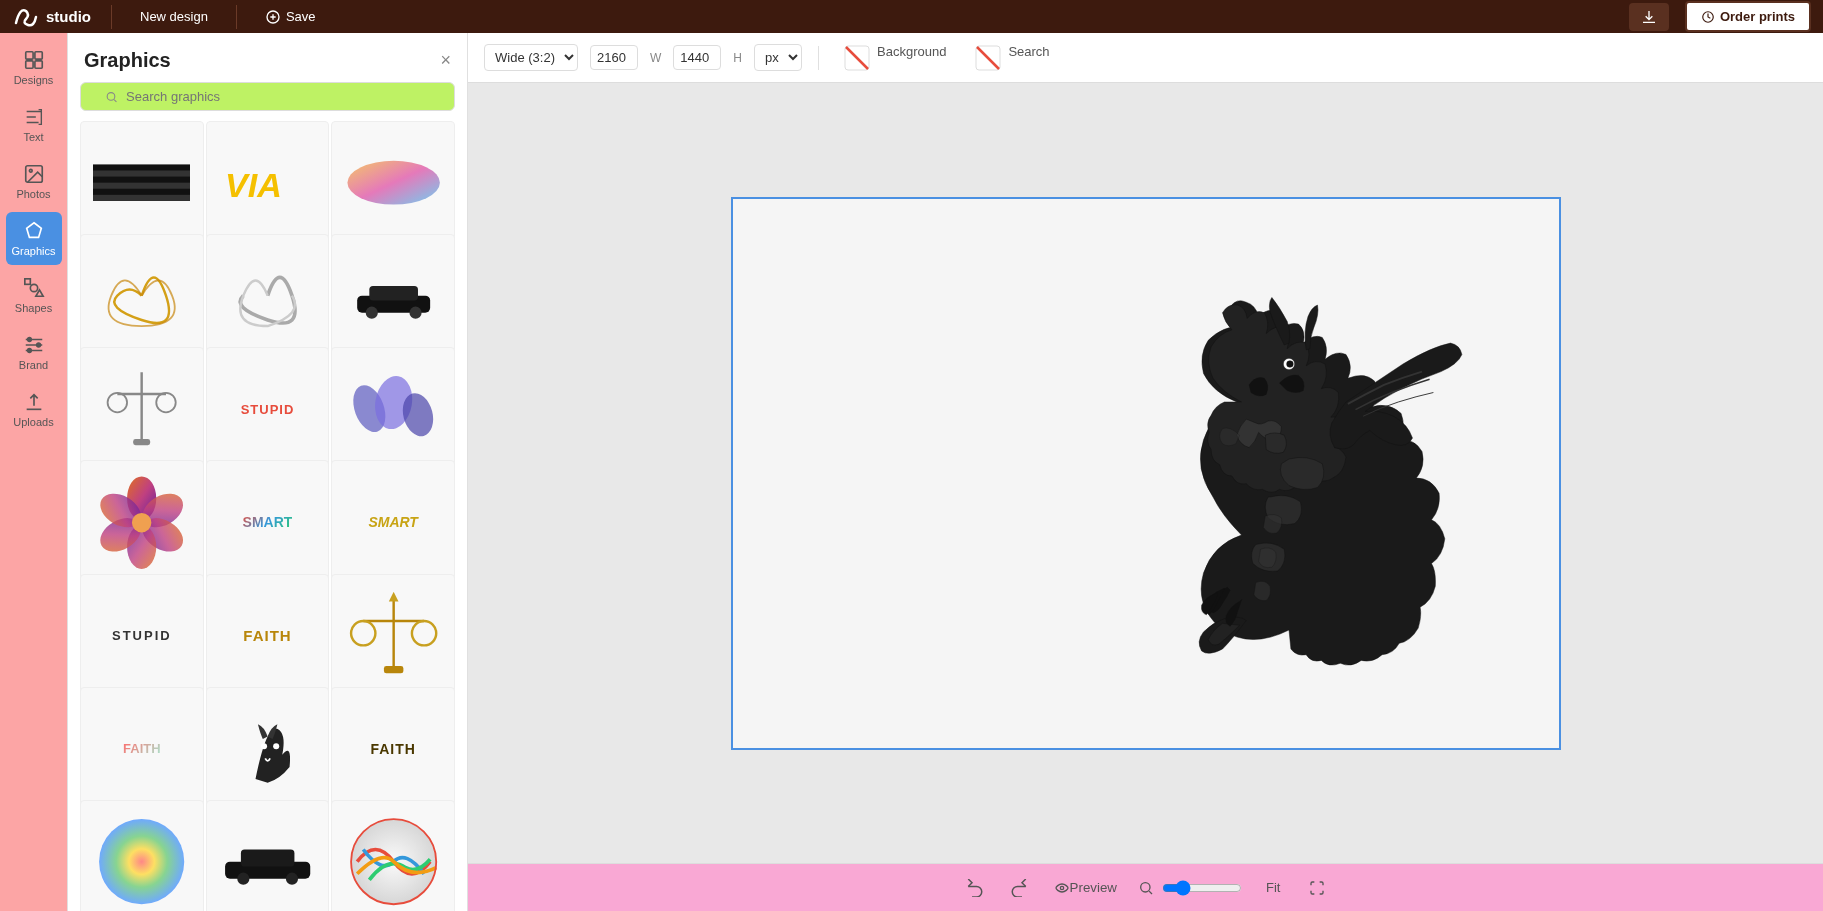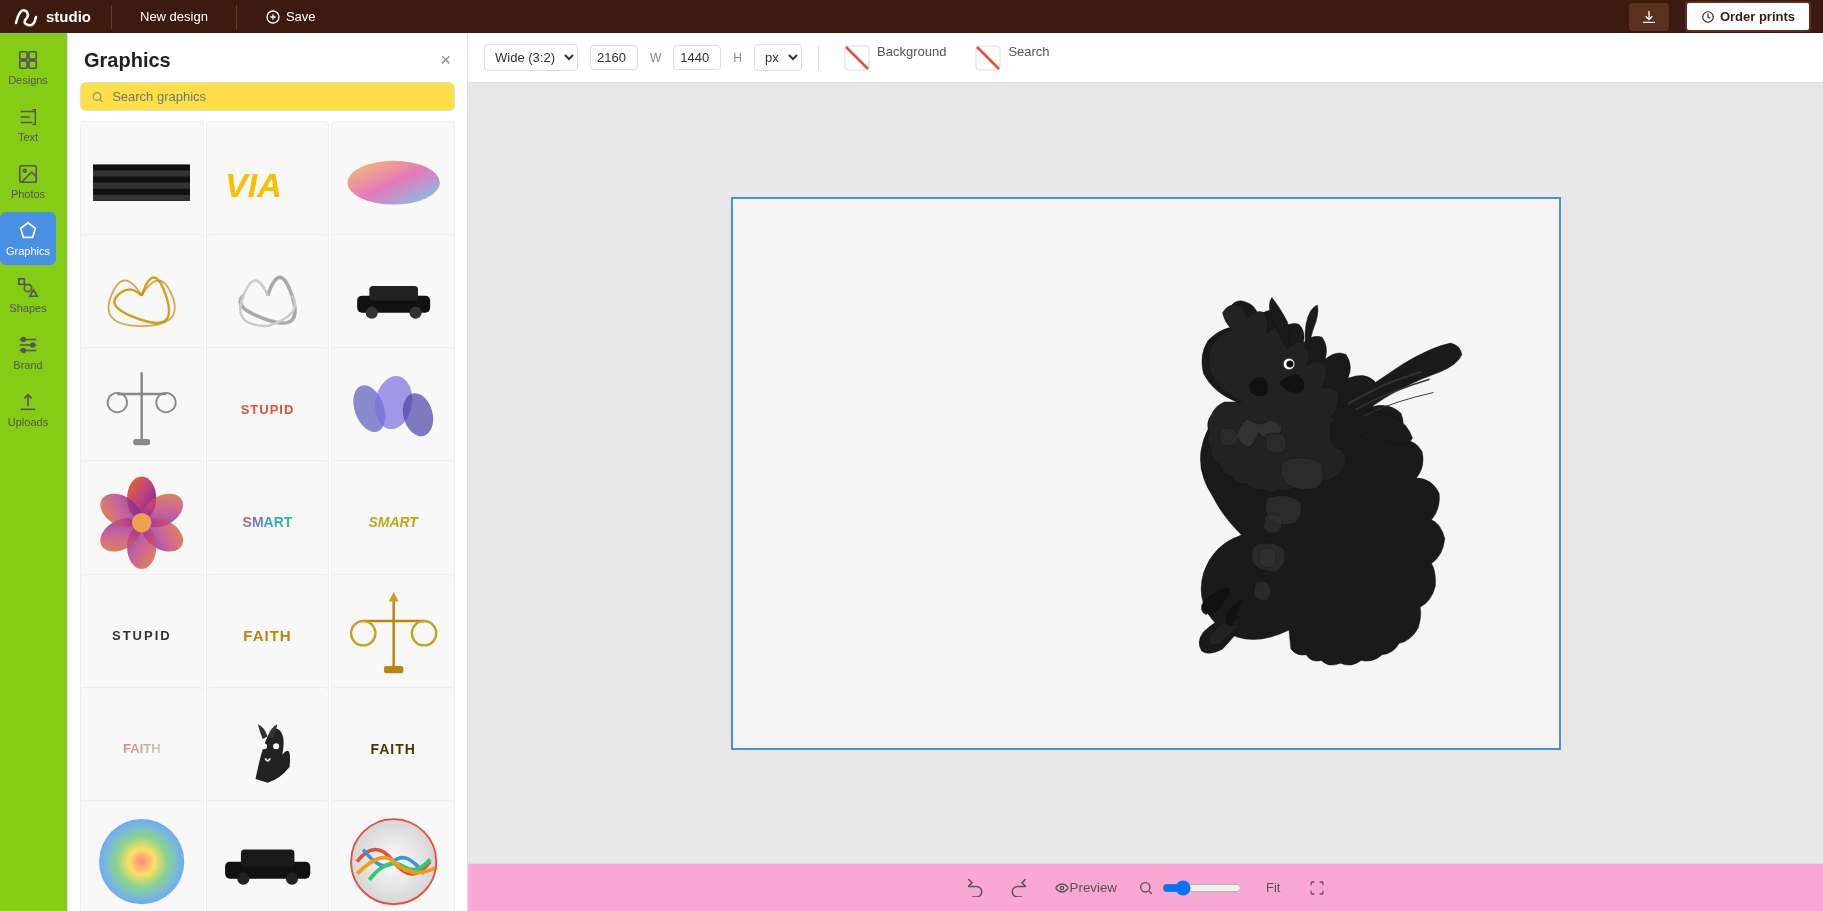--- a/index.html
+++ b/index.html
@@ -34,24 +34,25 @@
       border-radius: 4px; cursor: pointer; font-size: 13px; font-weight: bold;
       display: flex; align-items: center; gap: 5px;
     }
 
     
     .main-layout { display: flex; flex: 1; overflow: hidden; }
 
     
     .icon-sidebar {
       width: 68px;
-      background: #84cc16;
+      background: #fca5a5;
       border-right: 1px solid #e0e0e0;
       display: flex;
       flex-direction: column;
+      align-items: center;
       padding-top: 8px;
       gap: 4px;
       flex-shrink: 0;
     }
     .icon-sidebar-item {
       width: 56px; padding: 8px 4px; border-radius: 6px; cursor: pointer;
       display: flex; flex-direction: column; align-items: center; gap: 3px;
       font-size: 11px; color: #555;
     }
     .icon-sidebar-item.active { background: #4a90e2; color: #fff; }
@@ -70,22 +71,22 @@
     .panel-header {
       display: flex; align-items: center; justify-content: space-between;
       padding: 16px 16px 10px 16px;
     }
     .panel-title { font-size: 20px; font-weight: bold; color: #222; }
     .panel-close { background: none; border: none; cursor: pointer; color: #888; font-size: 18px; }
 
     .search-bar {
       margin: 0 12px 10px 12px;
       display: flex; align-items: center;
-      border: 1px solid #ddd; border-radius: 6px; padding: 6px 10px; gap: 8px;
-      background: #fde047;
+      border: 1px solid #ddd; border-radius: 6px; padding: 6px 24px; gap: 8px;
+      background: #bef264;
     }
     .search-bar input {
       border: none; background: none; outline: none; font-size: 13px; width: 100%; color: #555;
     }
 
     .graphics-grid {
       display: grid;
       grid-template-columns: repeat(3, 1fr);
       gap: 2px;
       padding: 0 12px;

